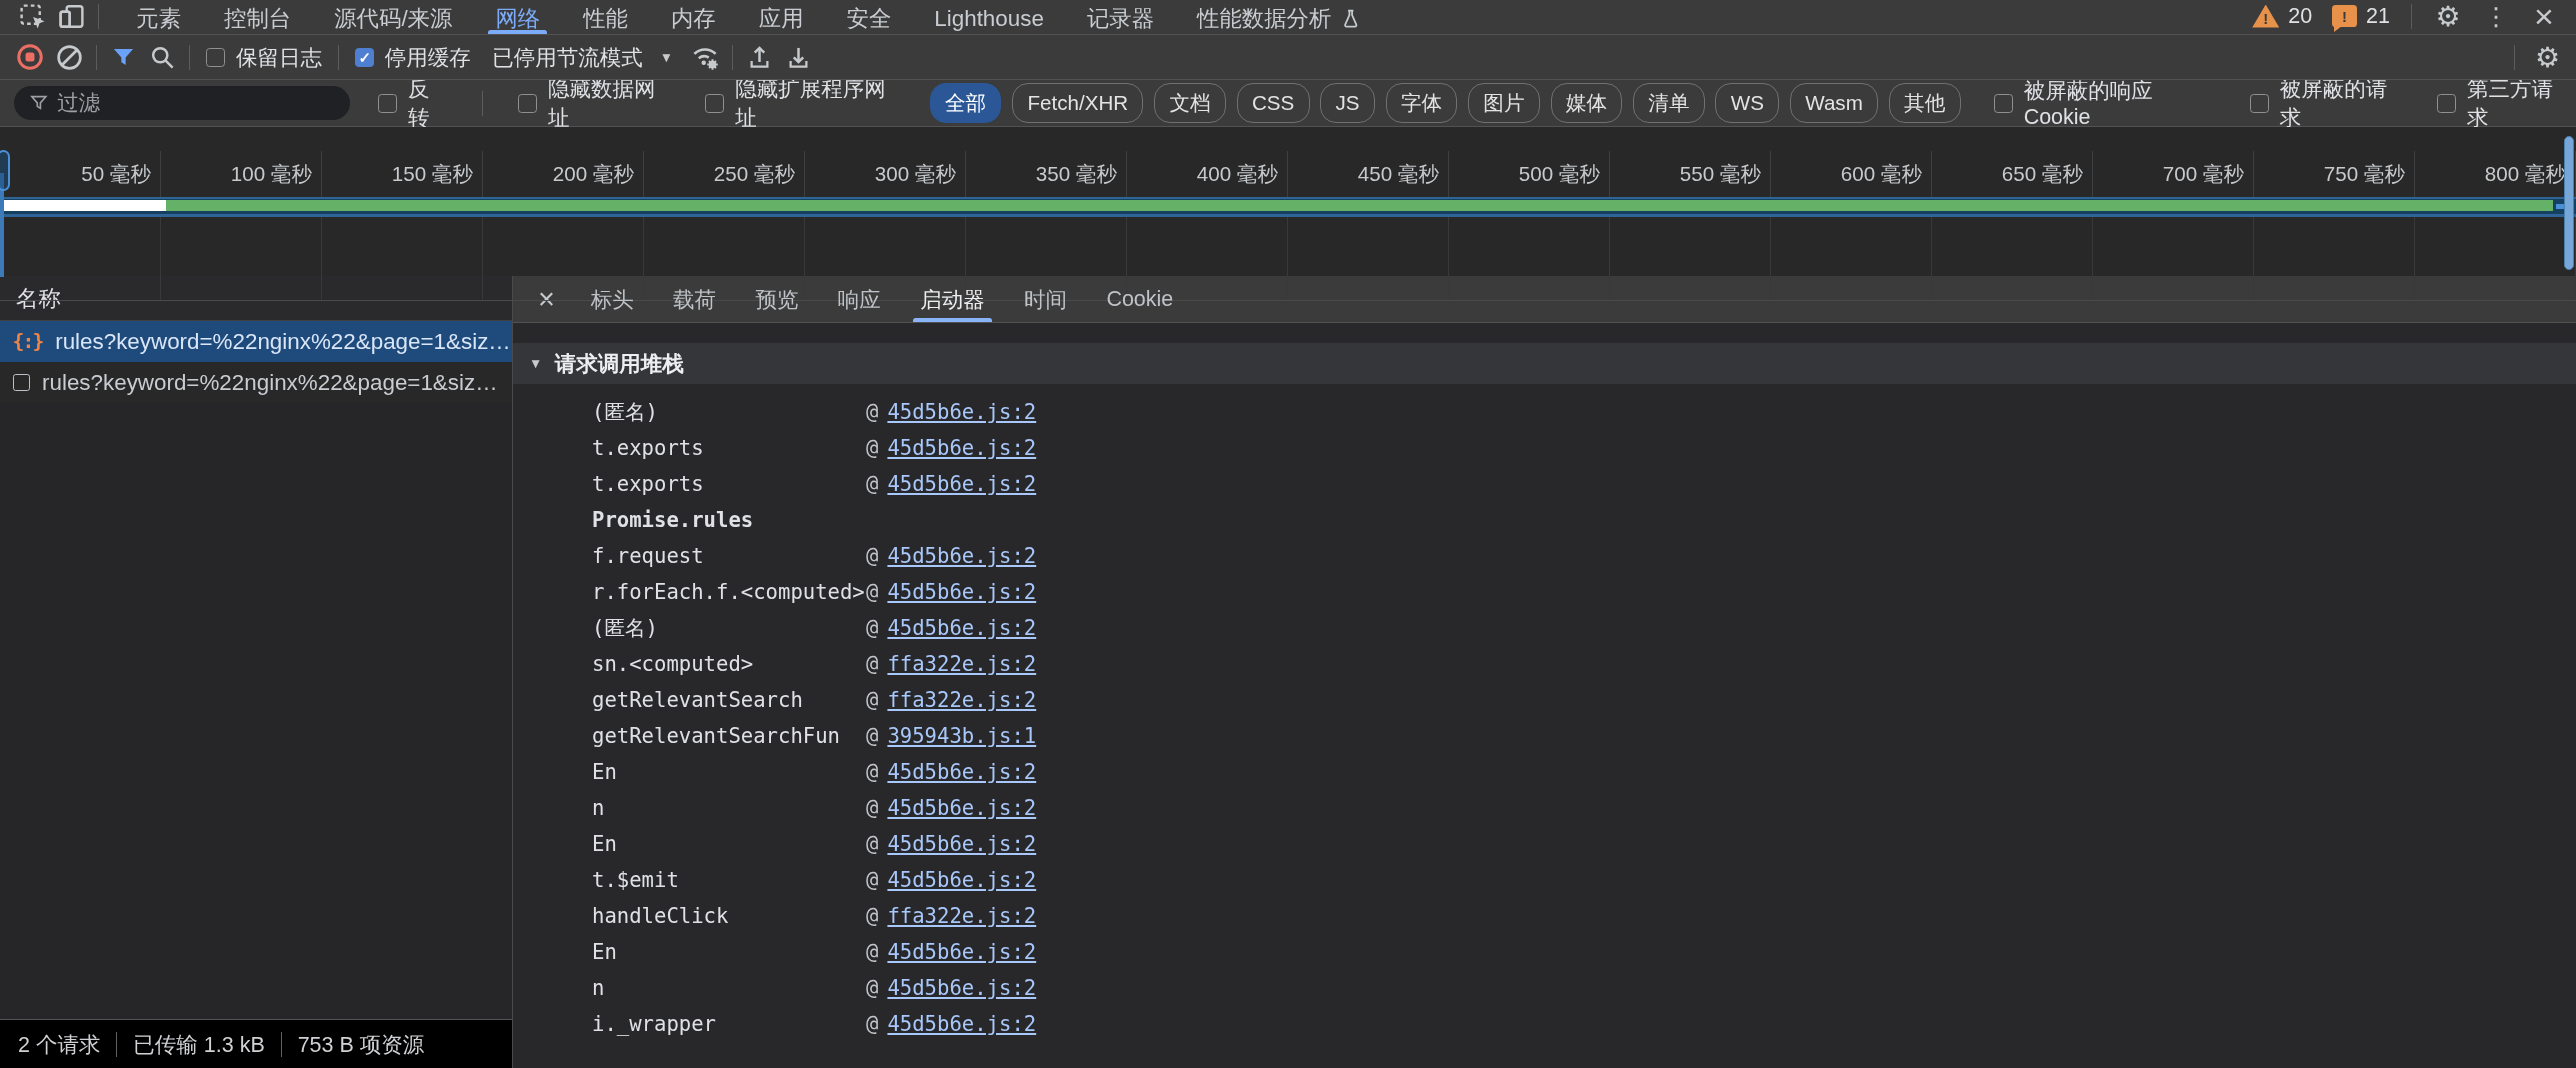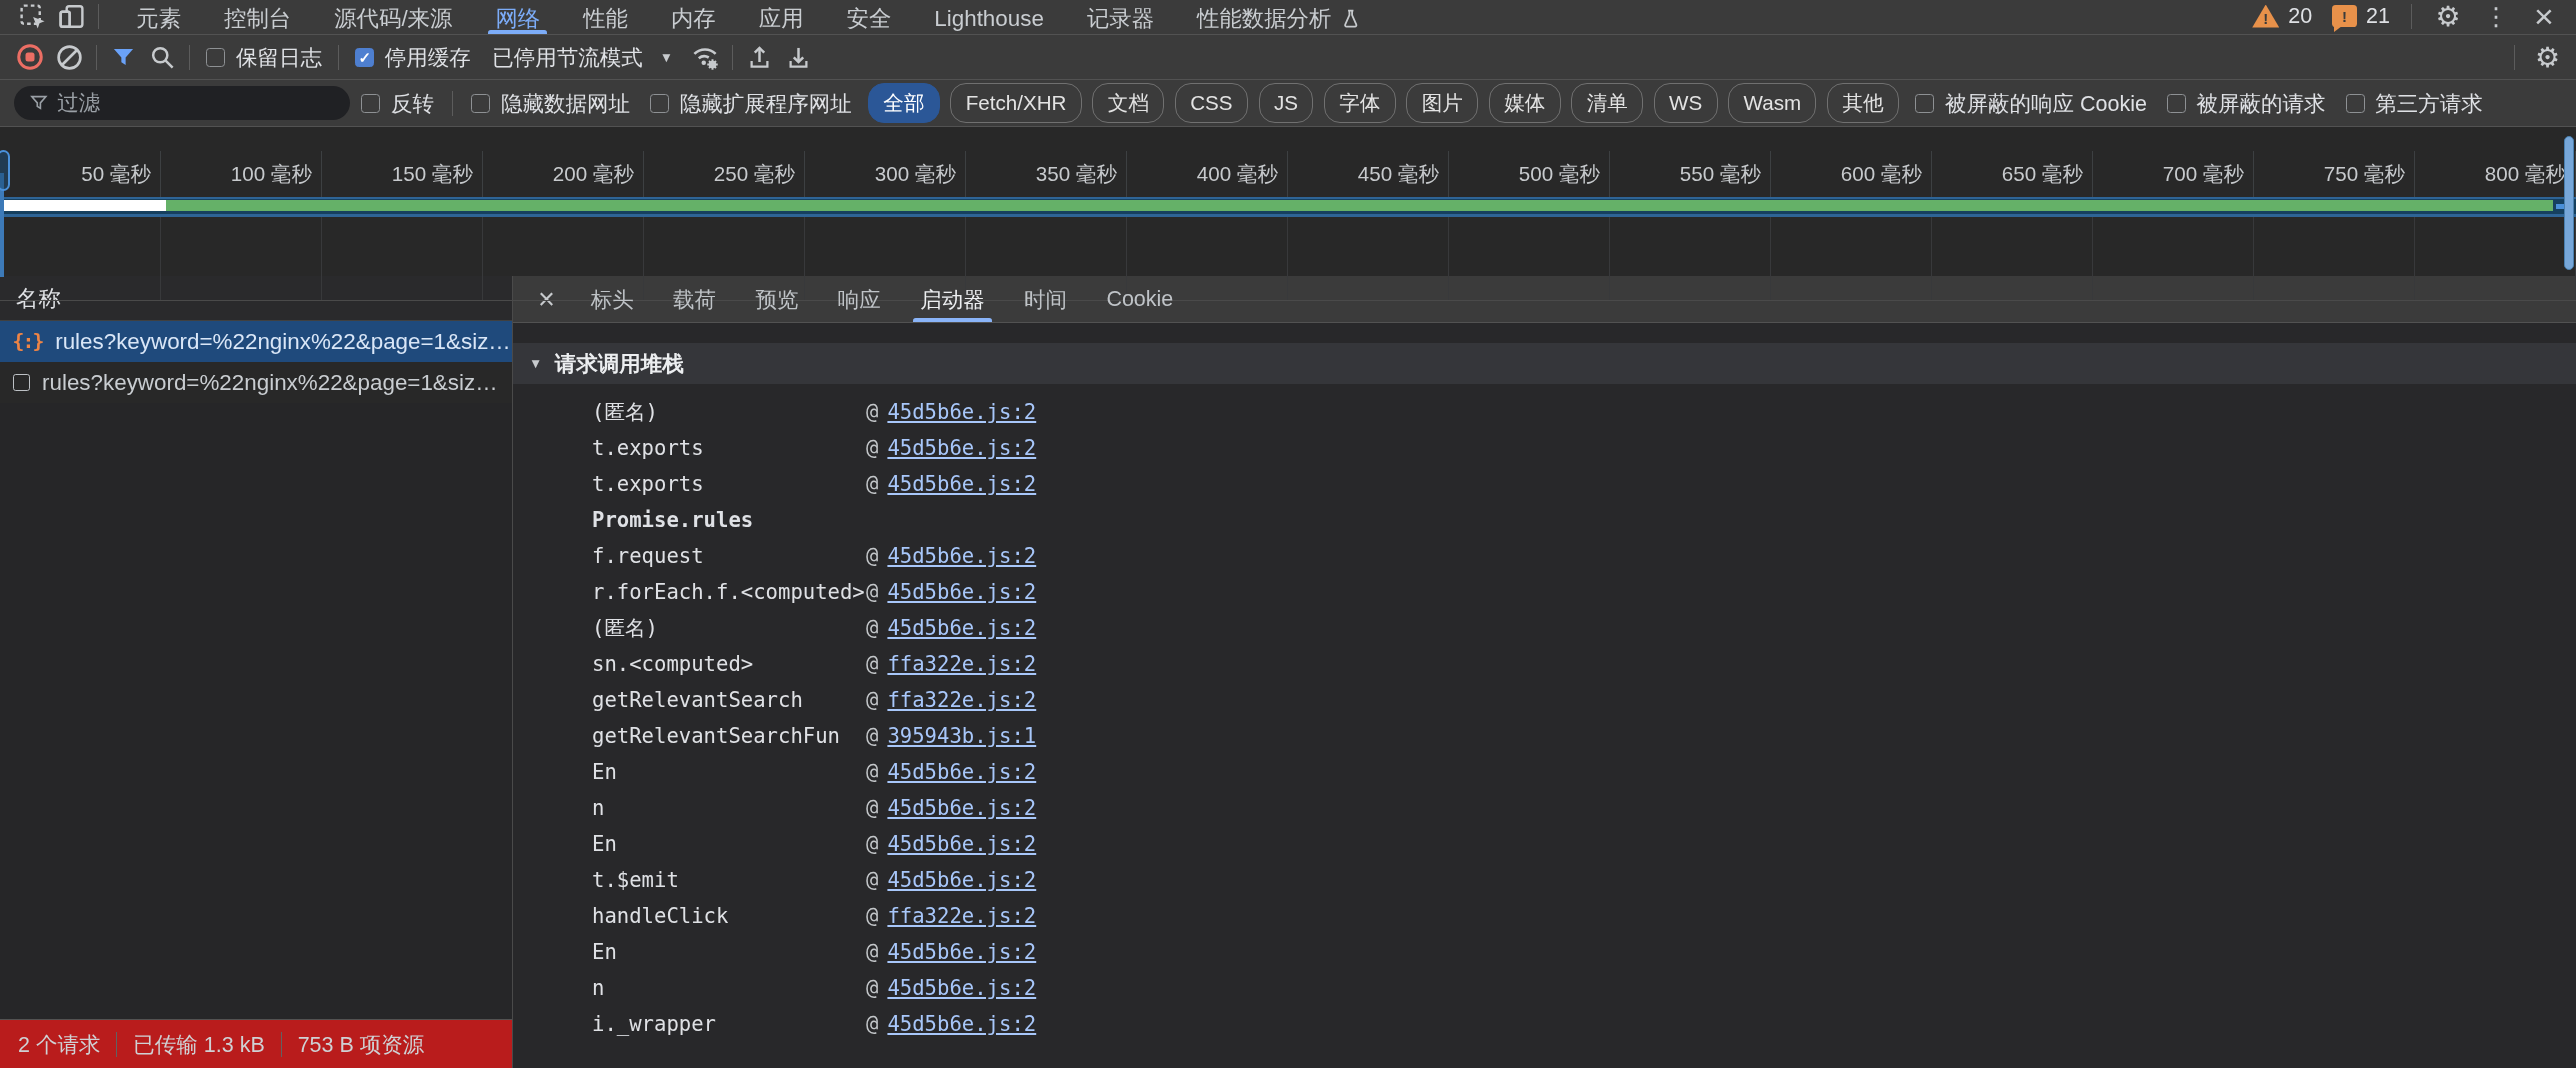--- a/index.html
+++ b/index.html
@@ -43,21 +43,21 @@
   .chk { display:flex; align-items:center; gap:10.7px; font-size:21.5px; color:#dfe1e5; margin:0 9px; }
   .box { width:19px; height:19px; border:1.8px solid #8e9194; border-radius:3.6px; background:transparent;
          display:flex; align-items:center; justify-content:center; flex:none; }
   .box.checked { background:#4e7fd0; border-color:#4e7fd0; }
   .box.checked span { color:#fff; font-size:15px; font-weight:bold; line-height:1; }
   .dropdown { display:flex; align-items:center; gap:17px; font-size:21.5px; color:#dfe1e5; margin:0 12.5px; }
   .dropdown .caret { font-size:13.4px; color:#c7cacd; }
 
   
   .filterbar { height:47px; background:#3b3b3b; border-bottom:0.9px solid #525252;
-               display:flex; align-items:center; padding-left:14.3px; gap:2px; flex:none; }
+               display:flex; align-items:center; padding-left:14.3px; gap:19px; flex:none; }
   .filter-pill { width:336px; height:34px; border-radius:17px; background:#202124;
                display:flex; align-items:center; gap:9px; padding:0 14.3px; flex:none; }
   .filter-pill input { flex:1; background:transparent; border:none; outline:none;
                font-size:21.5px; color:#dfe1e5; font-family:"Liberation Sans",sans-serif; }
   .filter-pill input::placeholder { color:#9aa0a6; }
   .chips { display:flex; align-items:center; gap:10.7px; margin:0 5.4px; }
   .chip { height:40px; display:flex; align-items:center; padding:0 14.3px; border-radius:16px;
           border:1.8px solid #707070; font-size:20.6px; color:#e3e3e3; white-space:nowrap; }
   .chip.selected { background:#2b5797; border-color:#2b5797; color:#ffffff; }
 
@@ -85,21 +85,21 @@
   .name-header { height:45px; flex:none; background:#2a2a2c; border-bottom:0.9px solid #404040;
                display:flex; align-items:center; padding-left:16px; font-size:22.4px; color:#dfe1e5; }
   .req-row { height:41px; flex:none; display:flex; align-items:center; gap:12.5px; padding-left:12.5px;
                font-size:22.4px; color:#c9cdd1; background:#282828; overflow:hidden; }
   .req-row.selected { background:#1f4a7c; color:#d9e6f7; }
   .req-name { white-space:nowrap; overflow:hidden; }
   .braces-ic { font-family:"DejaVu Sans Mono",monospace; font-weight:bold; color:#ee8445;
                font-size:19.7px; letter-spacing:-1.8px; flex:none; }
   .square-ic { width:17px; height:17px; border:1.8px solid #bdc1c5; border-radius:2.7px; flex:none; }
   .left-fill { flex:1; background:#262628; }
-  .statusbar { height:50px; flex:none; background:#b91c1c; border-top:0.9px solid #525252;
+  .statusbar { height:50px; flex:none; background:#000000; border-top:0.9px solid #525252;
                display:flex; align-items:center; font-size:21.5px; color:#cfd1d4; padding-left:18px; }
   .statusbar .ssep { width:0.9px; height:25px; background:#616161; margin:0 16px; }
 
   .rightpane { flex:1; display:flex; flex-direction:column; background:#28282a; min-width:0; }
   .dtabs { height:47px; flex:none; background:#3b3b3b; border-bottom:0.9px solid #525252;
            display:flex; align-items:stretch; padding-left:9px; }
   .dtab-close { display:flex; align-items:center; padding:0 16px; color:#c7cacd; font-size:29px; }
   .dtab { position:relative; display:flex; align-items:center; padding:0 19.7px; font-size:21.5px; color:#bfc3c7; }
   .dtab.selected { color:#eceef0; }
   .dtab.selected::after { content:""; position:absolute; left:12.5px; right:12.5px; bottom:0;

